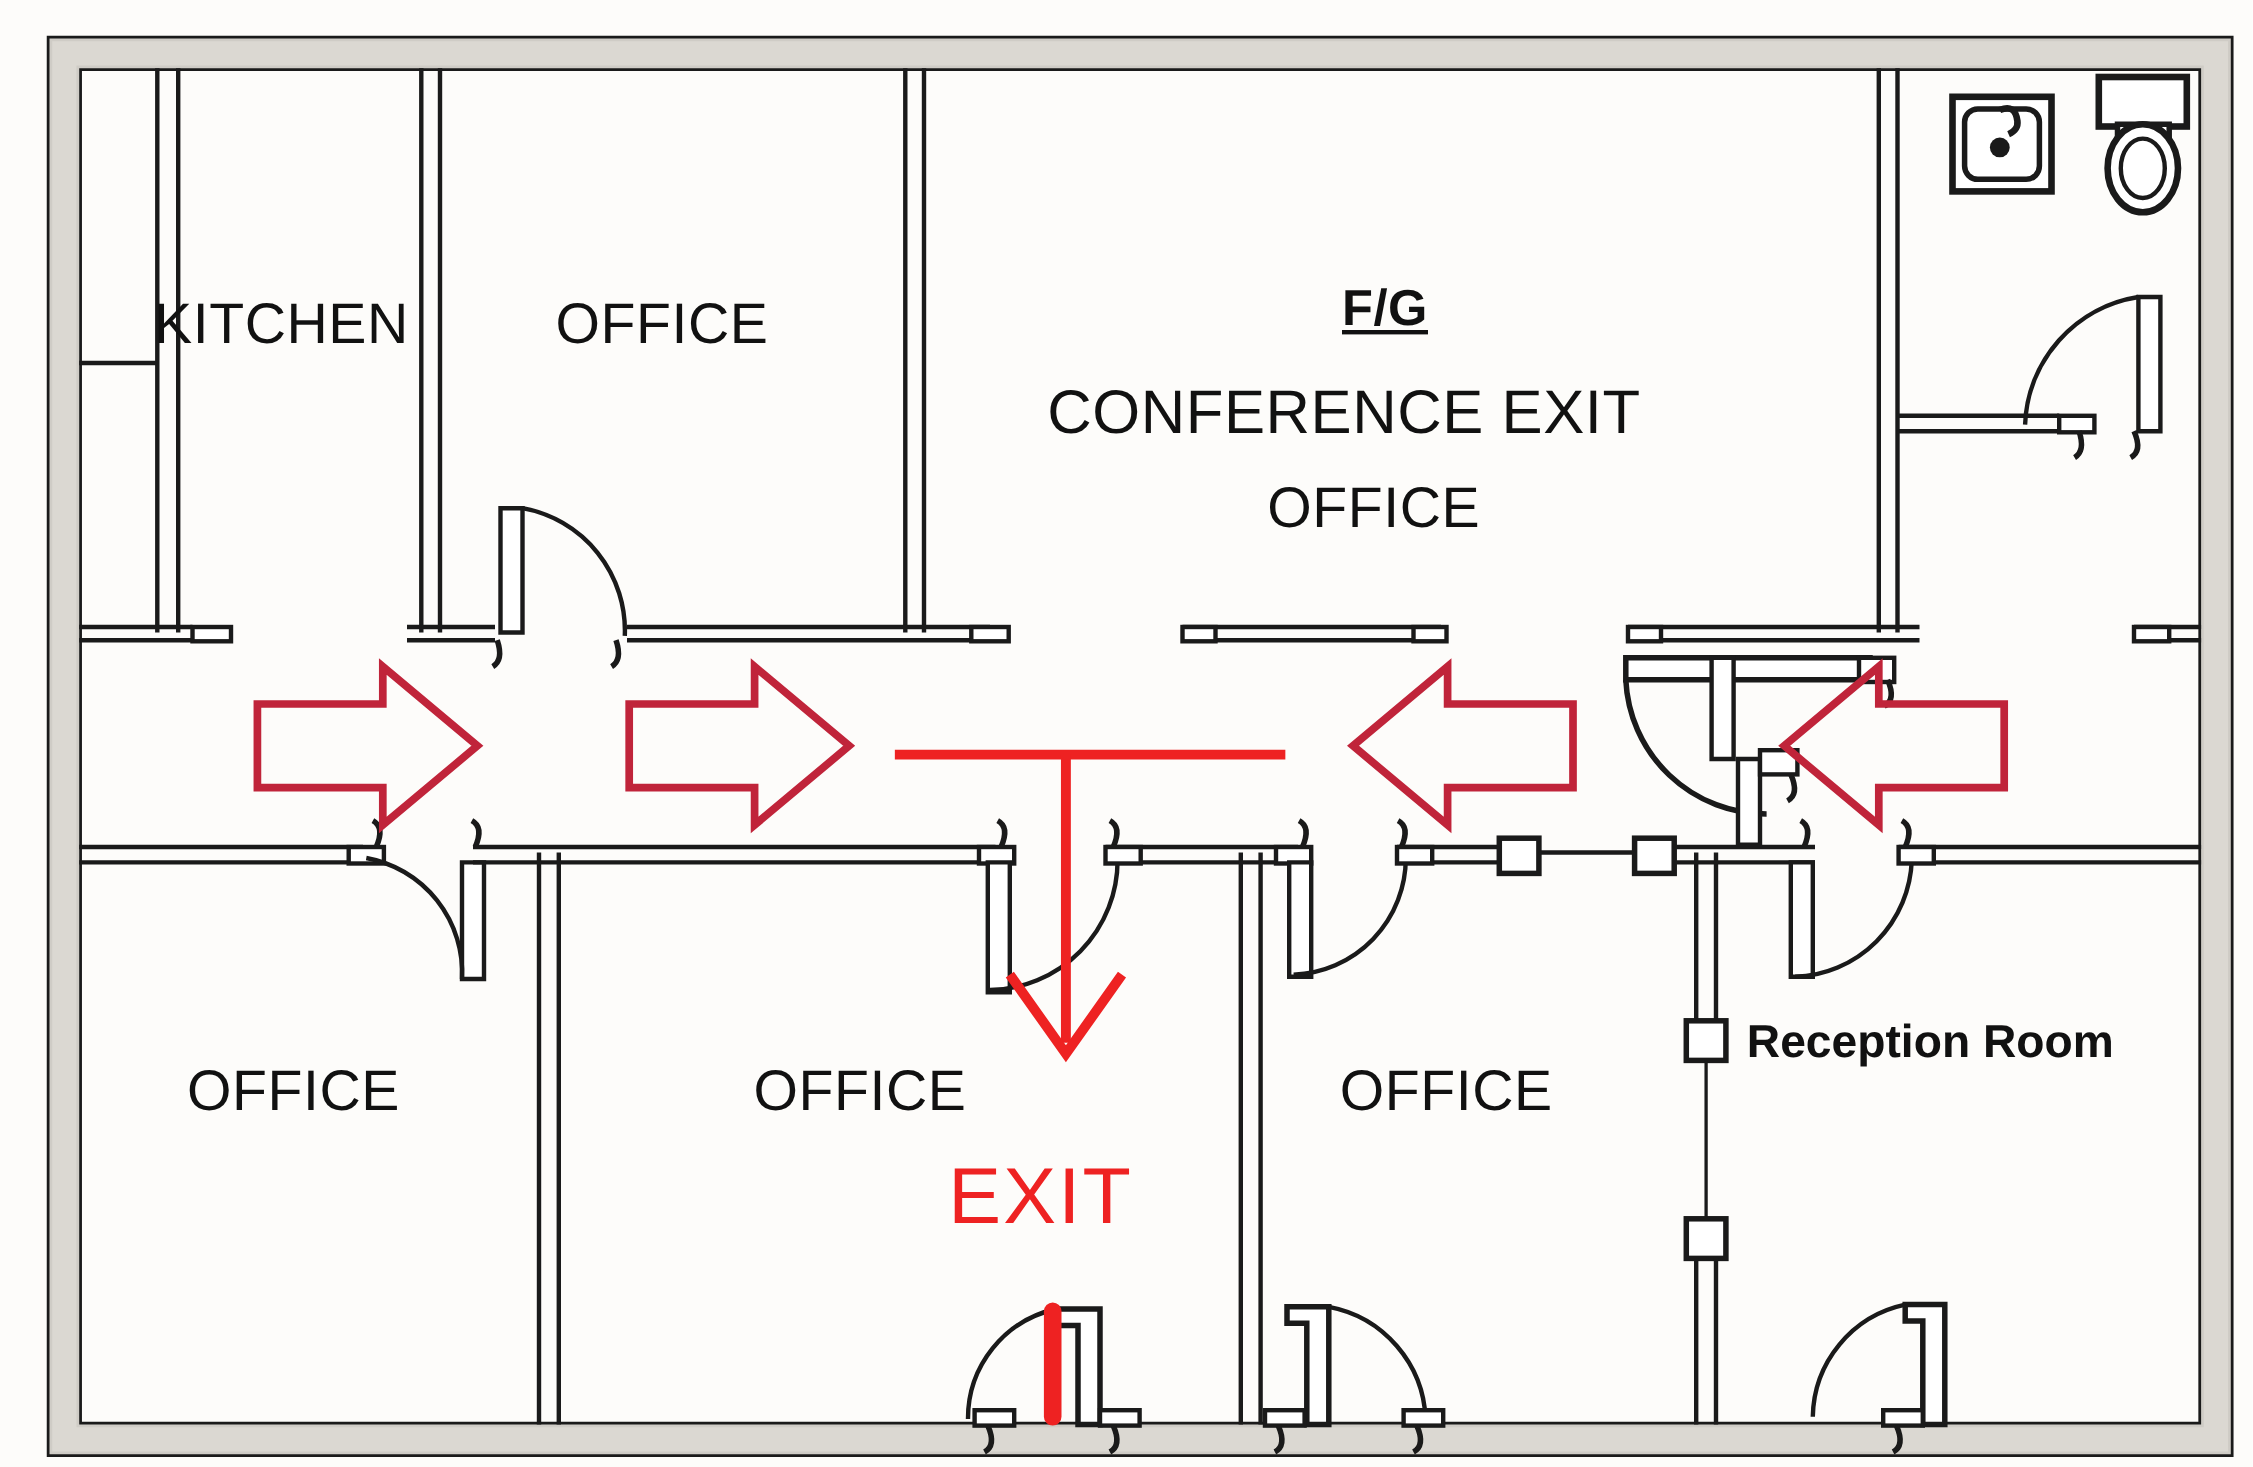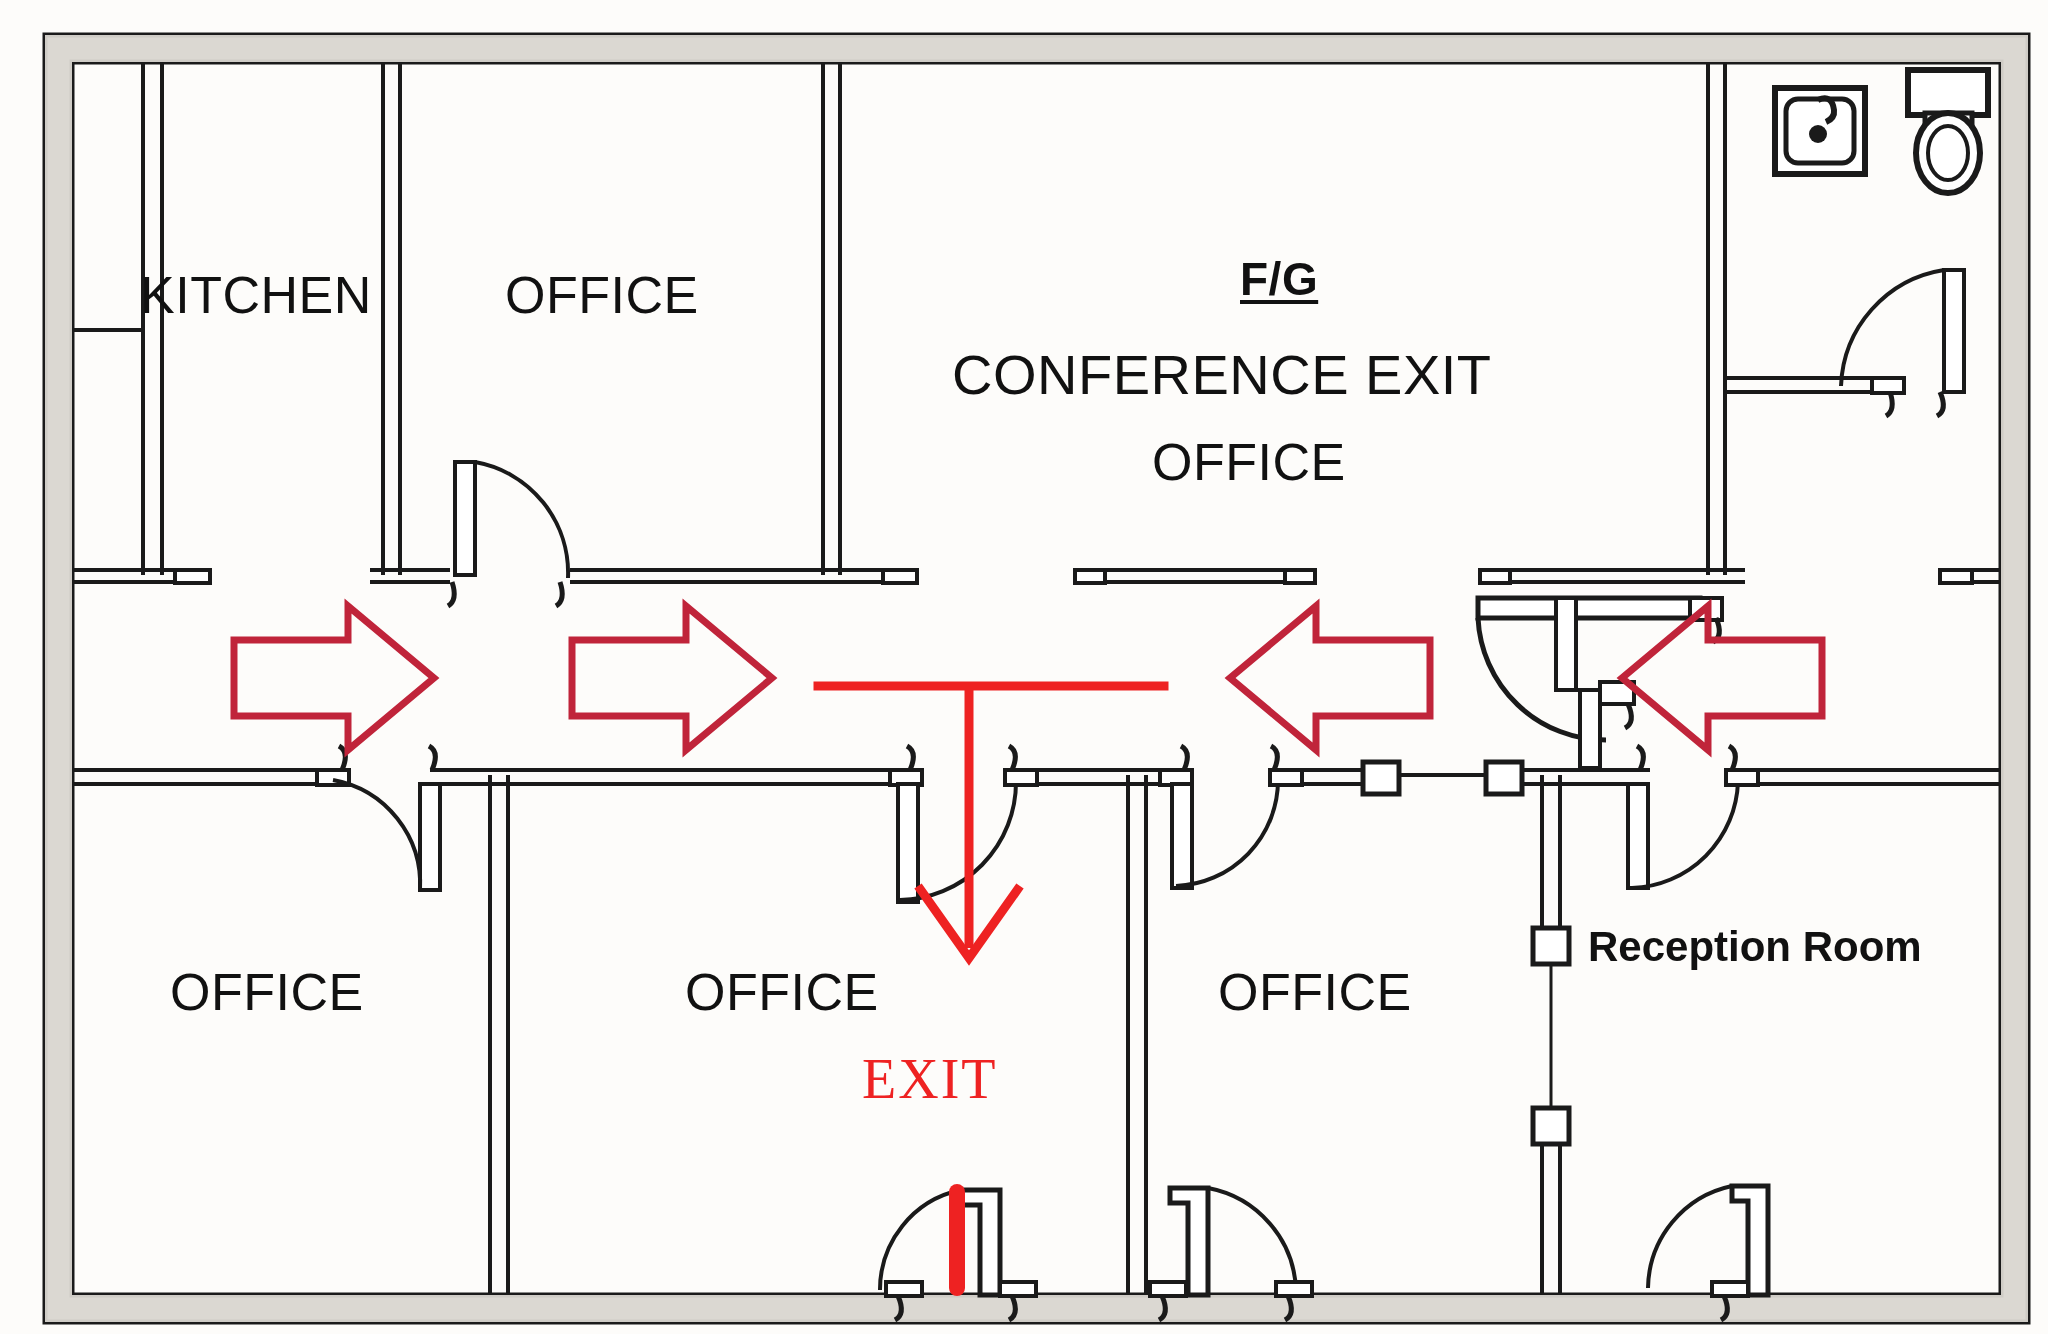--- a/index.html
+++ b/index.html
@@ -35,42 +35,40 @@
   }
   .lbl-plain {
     font-size: 52px;
     font-weight: 400;
   }
   .lbl-conf-tag {
     font-size: 46px;
     font-weight: 700;
     text-decoration: underline;
     text-underline-offset: 5px;
-    margin-left: 20px;
   }
   .lbl-conf-main {
     font-size: 56px;
     font-weight: 400;
   }
   .lbl-conf-sub {
     font-size: 52px;
     font-weight: 400;
   }
   .lbl-waiting {
     font-size: 42px;
     font-weight: 700;
     line-height: 1.30;
     color: #111111;
   }
   .lbl-exit {
-    font-size: 56px;
+    font-size: 72px;
     font-weight: 400;
     color: #ee2222;
     letter-spacing: 2px;
-    font-family: Liberation Serif, serif;
   }
 </style>
 </head>
 <body>
 
 <div id="stage">
 
   <svg id="plan-svg" viewBox="0 0 2048 1334">
 
     <g>

